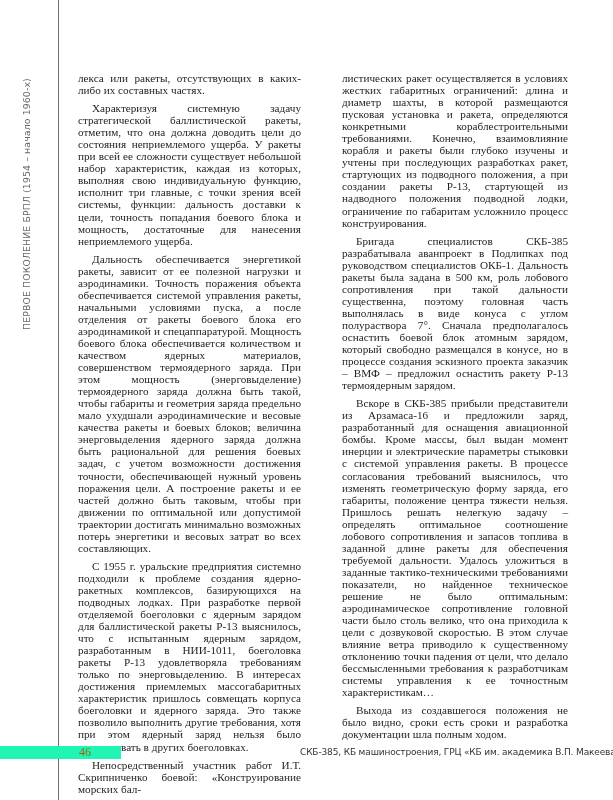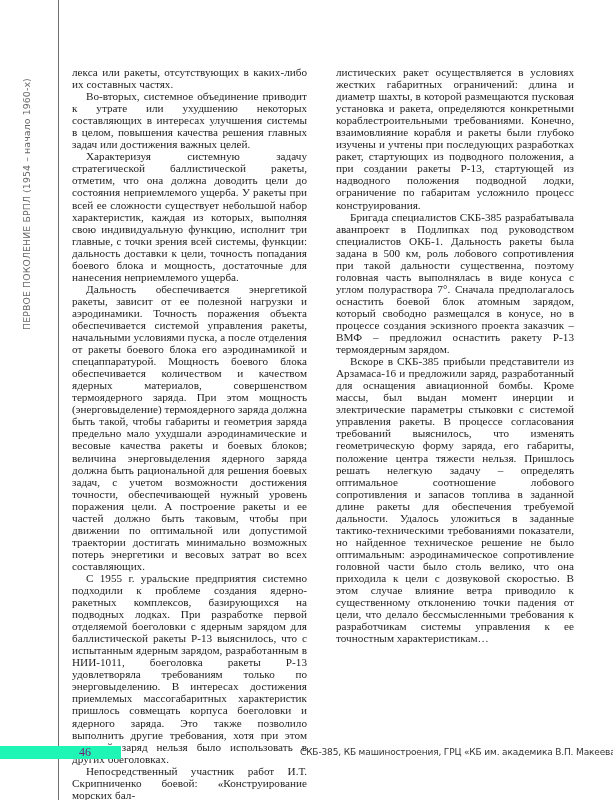--- a/index.html
+++ b/index.html
@@ -7,47 +7,47 @@
          font-family:"Liberation Serif","DejaVu Serif",serif; color:#1e1e1e; }
   .vline { position:absolute; left:58px; top:0; width:1px; height:800px; background:#6e6e6e; }
   .side-title { position:absolute; left:18px; top:72px; width:16px; height:260px; }
   .side-title span { position:absolute; left:0; top:0; white-space:nowrap;
         font-family:"DejaVu Sans","Liberation Sans",sans-serif; font-size:9.4px; color:#666;
         transform-origin:0 0; transform: translate(3px,258px) rotate(-90deg); letter-spacing:0.1px; }
   .col { position:absolute; top:66px; width:235px; font-size:11.2px; line-height:12.05px;
          text-align:justify; hyphens:manual; }
   .col.left { left:72px; }
   .col.right { left:336px; width:238px; }
-  .col p { margin:0; text-indent:14px; }
+  .col p { margin:6px; text-indent:14px; }
   .col p.cont { text-indent:0; }
   .page-bar { position:absolute; left:0; top:746px; width:121px; height:13px; background:#1ff5b5; }
-  .page-num { position:absolute; left:79px; top:745px; font-size:12px; color:#701a75;
+  .page-num { position:absolute; left:79px; top:745px; font-size:12px; color:#a16207;
               font-family:"Liberation Serif",serif; }
   .footer-text { position:absolute; left:300px; top:747px; font-size:9px; color:#333;
                  font-family:"DejaVu Sans","Liberation Sans",sans-serif; white-space:nowrap; letter-spacing:-0.15px; }
 </style>
 </head>
 <body>
 
 <div class="vline"></div>
 
 <div class="side-title">
   <span>ПЕРВОЕ ПОКОЛЕНИЕ БРПЛ (1954 – начало 1960-х)</span>
 </div>
 
 <div class="col left">
   <p class="cont">лекса или ракеты, отсутствующих в каких-либо их составных частях.</p>
-  <p>Во-вторых, системное объединение приводит к утрате или ухудшению некоторых составляющих в интересах улучшения системы в целом, повышения качества решения главных задач или достижения важных целей.</p>
   <p>Характеризуя системную задачу стратегической баллистической ракеты, отметим, что она должна доводить цели до состояния неприемлемого ущерба. У ракеты при всей ее сложности существует небольшой набор характеристик, каждая из которых, выполняя свою индивидуальную функцию, исполнит три главные, с точки зрения всей системы, функции: дальность доставки к цели, точность попадания боевого блока и мощность, достаточные для нанесения неприемлемого ущерба.</p>
   <p>Дальность обеспечивается энергетикой ракеты, зависит от ее полезной нагрузки и аэродинамики. Точность поражения объекта обеспечивается системой управления ракеты, начальными условиями пуска, а после отделения от ракеты боевого блока его аэродинамикой и спецаппаратурой. Мощность боевого блока обеспечивается количеством и качеством ядерных материалов, совершенством термоядерного заряда. При этом мощность (энерговыделение) термоядерного заряда должна быть такой, чтобы габариты и геометрия заряда предельно мало ухудшали аэродинамические и весовые качества ракеты и боевых блоков; величина энерговыделения ядерного заряда должна быть рациональной для решения боевых задач, с учетом возможности достижения точности, обеспечивающей нужный уровень поражения цели. А построение ракеты и ее частей должно быть таковым, чтобы при движении по оптимальной или допустимой траектории достигать минимально возможных потерь энергетики и весовых затрат во всех составляющих.</p>
   <p>С 1955 г. уральские предприятия системно подходили к проблеме создания ядерно-ракетных комплексов, базирующихся на подводных лодках. При разработке первой отделяемой боеголовки с ядерным зарядом для баллистической ракеты Р-13 выяснилось, что с испытанным ядерным зарядом, разработанным в НИИ-1011, боеголовка ракеты Р-13 удовлетворяла требованиям только по энерговыделению. В интересах достижения приемлемых массогабаритных характеристик пришлось совмещать корпуса боеголовки и ядерного заряда. Это также позволило выполнить другие требования, хотя при этом ядерный заряд нельзя было использовать в других боеголовках.</p>
   <p>Непосредственный участник работ И.Т. Скрипниченко боевой: «Конструирование морских бал-</p>
 </div>
 
 <div class="col right">
   <p class="cont">листических ракет осуществляется в условиях жестких габаритных ограничений: длина и диаметр шахты, в которой размещаются пусковая установка и ракета, определяются конкретными кораблестроительными требованиями. Конечно, взаимовлияние корабля и ракеты были глубоко изучены и учтены при последующих разработках ракет, стартующих из подводного положения, а при создании ракеты Р-13, стартующей из надводного положения подводной лодки, ограничение по габаритам усложнило процесс конструирования.</p>
   <p>Бригада специалистов СКБ-385 разрабатывала аванпроект в Подлипках под руководством специалистов ОКБ-1. Дальность ракеты была задана в 500 км, роль лобового сопротивления при такой дальности существенна, поэтому головная часть выполнялась в виде конуса с углом полураствора 7°. Сначала предполагалось оснастить боевой блок атомным зарядом, который свободно размещался в конусе, но в процессе создания эскизного проекта заказчик – ВМФ – предложил оснастить ракету Р-13 термоядерным зарядом.</p>
   <p>Вскоре в СКБ-385 прибыли представители из Арзамаса-16 и предложили заряд, разработанный для оснащения авиационной бомбы. Кроме массы, был выдан момент инерции и электрические параметры стыковки с системой управления ракеты. В процессе согласования требований выяснилось, что изменять геометрическую форму заряда, его габариты, положение центра тяжести нельзя. Пришлось решать нелегкую задачу – определять оптимальное соотношение лобового сопротивления и запасов топлива в заданной длине ракеты для обеспечения требуемой дальности. Удалось уложиться в заданные тактико-техническими требованиями показатели, но найденное техническое решение не было оптимальным: аэродинамическое сопротивление головной части было столь велико, что она приходила к цели с дозвуковой скоростью. В этом случае влияние ветра приводило к существенному отклонению точки падения от цели, что делало бессмысленными требования к разработчикам системы управления к ее точностным характеристикам…</p>
+  <p>Выхода из создавшегося положения не было видно, сроки есть сроки и разработка документации шла полным ходом.</p>
 </div>
 
 <div class="page-bar" style="background: rgb(31, 245, 181);"></div>
 <div class="page-num">46</div>
 <div class="footer-text">СКБ-385, КБ машиностроения, ГРЦ «КБ им. академика В.П. Макеева»</div>
 
 </body></html>

